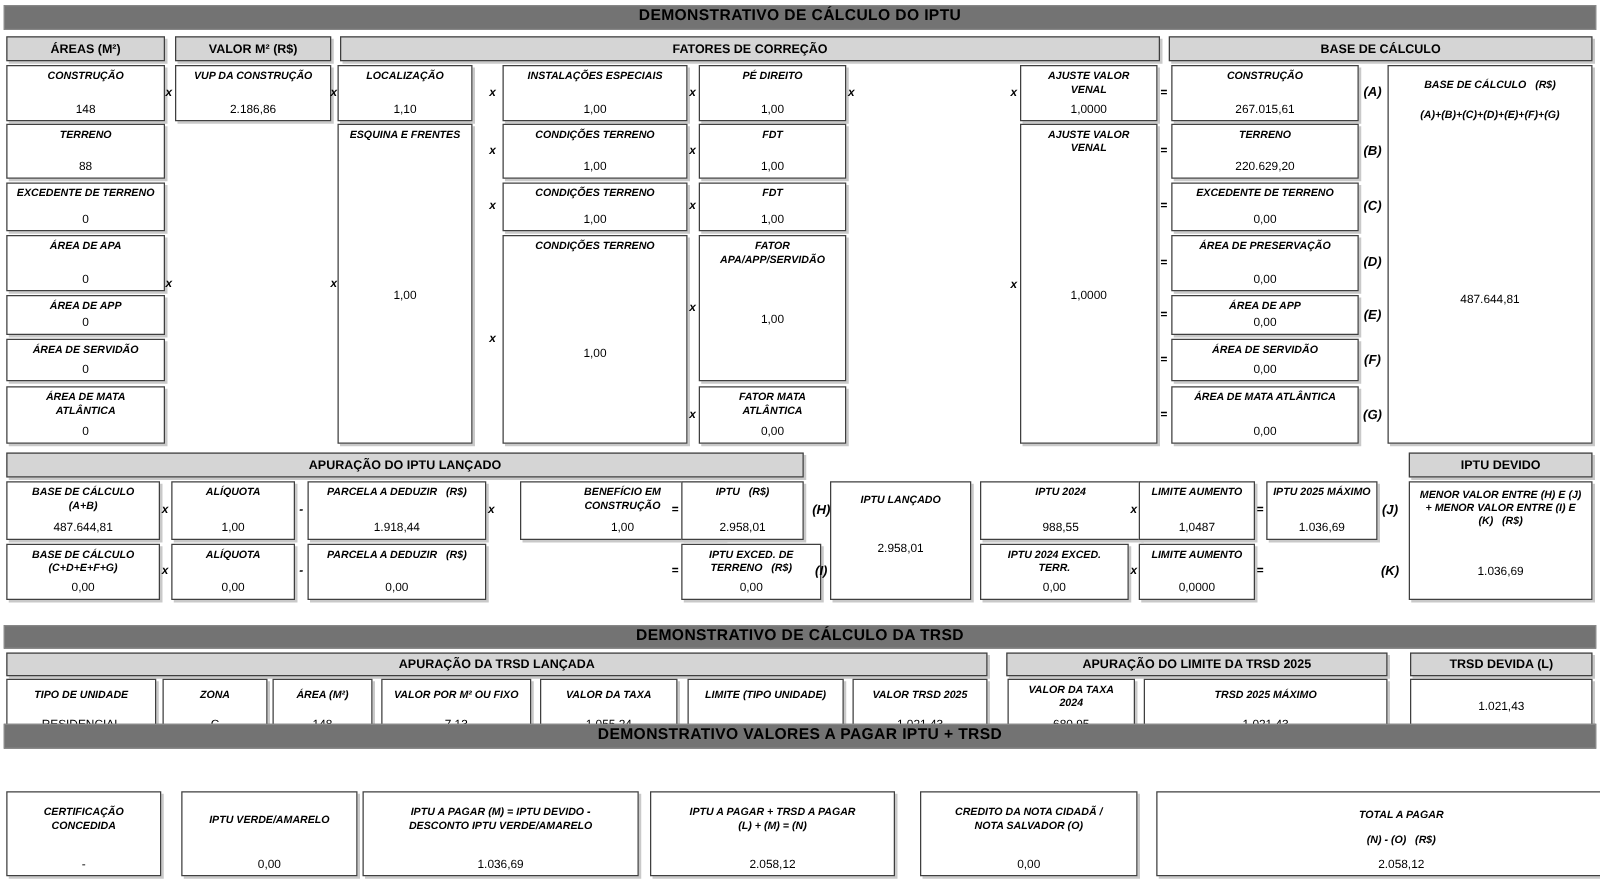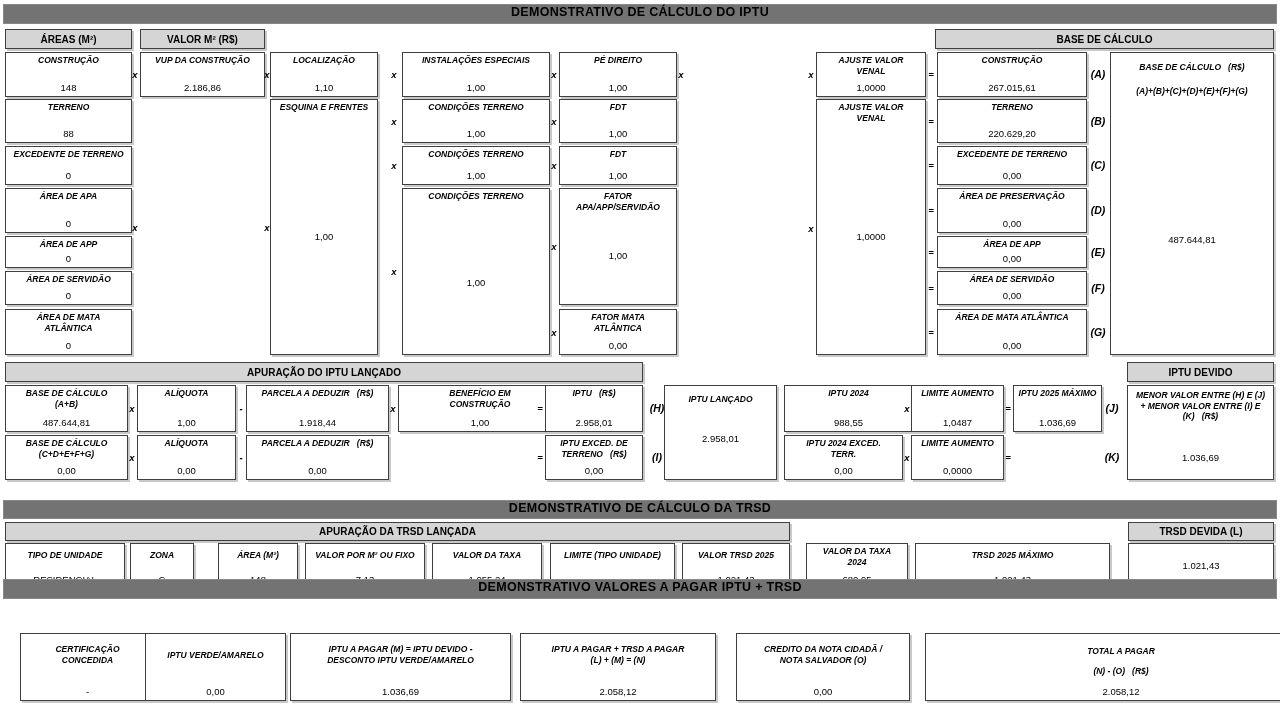--- a/index.html
+++ b/index.html
@@ -32,20 +32,23 @@
   <div class="bar" style="left:3px;top:4px;width:1274px;height:20px">
     <span>DEMONSTRATIVO DE CÁLCULO DO IPTU</span>
   </div>
 
   <div class="sh" style="left:5px;top:29px;width:127px;height:20px">
       <span>ÁREAS (M²)</span>
     </div>
   <div class="sh" style="left:140px;top:29px;width:125px;height:20px">
       <span>VALOR M² (R$)</span>
     </div>
+  <div class="sh" style="left:272px;top:29px;width:656px;height:20px">
+      <span>FATORES DE CORREÇÃO</span>
+    </div>
   <div class="sh" style="left:935px;top:29px;width:339px;height:20px">
       <span>BASE DE CÁLCULO</span>
     </div>
 
   <div class="cell" style="left:5px;top:52px;width:127px;height:45px">
     <div class="lbl">CONSTRUÇÃO</div>
     <div class="val">148</div>
   </div>
   <div class="cell" style="left:5px;top:99px;width:127px;height:44px">
     <div class="lbl">TERRENO</div>
@@ -219,21 +222,21 @@
     <div class="val">487.644,81</div>
   </div>
   <div class="cell" style="left:137px;top:385px;width:99px;height:47px">
     <div class="lbl">ALÍQUOTA</div>
     <div class="val">1,00</div>
   </div>
   <div class="cell" style="left:246px;top:385px;width:143px;height:47px">
     <div class="lbl">PARCELA A DEDUZIR   (R$)</div>
     <div class="val">1.918,44</div>
   </div>
-  <div class="cell" style="left:398px;top:385px;width:164px;height:47px">
+  <div class="cell" style="left:416px;top:385px;width:164px;height:47px">
     <div class="lbl">BENEFÍCIO EM
 CONSTRUÇÃO</div>
     <div class="val">1,00</div>
   </div>
   <div class="cell" style="left:545px;top:385px;width:98px;height:47px">
     <div class="lbl">IPTU   (R$)</div>
     <div class="val">2.958,01</div>
   </div>
 
   <div class="cell" style="left:5px;top:435px;width:123px;height:45px">
@@ -242,21 +245,21 @@
     <div class="val">0,00</div>
   </div>
   <div class="cell" style="left:137px;top:435px;width:99px;height:45px">
     <div class="lbl">ALÍQUOTA</div>
     <div class="val">0,00</div>
   </div>
   <div class="cell" style="left:246px;top:435px;width:143px;height:45px">
     <div class="lbl">PARCELA A DEDUZIR   (R$)</div>
     <div class="val">0,00</div>
   </div>
-  <div class="cell" style="left:545px;top:435px;width:98px;height:45px">
+  <div class="cell" style="left:545px;top:435px;width:112px;height:45px">
     <div class="lbl">IPTU EXCED. DE
 TERRENO   (R$)</div>
     <div class="val">0,00</div>
   </div>
 
   <div class="cell mid" style="left:664px;top:385px;width:113px;height:95px">
     <div class="lbl" style="padding-top:6px">IPTU LANÇADO</div>
     <div class="val" style="top:57%">2.958,01</div>
   </div>
   <div class="cell" style="left:784px;top:385px;width:129px;height:47px">
@@ -303,29 +306,32 @@
   <i class="key" style="left:657px;top:457px">(I)</i>
   <i class="key" style="left:1112px;top:408px">(J)</i>
   <i class="key" style="left:1112px;top:457px">(K)</i>
 
   <div class="bar" style="left:3px;top:500px;width:1274px;height:19px">
     <span>DEMONSTRATIVO DE CÁLCULO DA TRSD</span>
   </div>
   <div class="sh" style="left:5px;top:522px;width:785px;height:19px">
       <span>APURAÇÃO DA TRSD LANÇADA</span>
     </div>
+  <div class="sh" style="left:805px;top:522px;width:305px;height:19px">
+      <span>APURAÇÃO DO LIMITE DA TRSD 2025</span>
+    </div>
   <div class="sh" style="left:1128px;top:522px;width:146px;height:19px">
       <span>TRSD DEVIDA (L)</span>
     </div>
 
   <div class="cell" style="left:5px;top:543px;width:120px;height:46px">
     <div class="lbl" style="padding-top:4px">TIPO DE UNIDADE</div>
     <div class="val">RESIDENCIAL</div>
   </div>
-  <div class="cell" style="left:130px;top:543px;width:64px;height:46px">
+  <div class="cell" style="left:130px;top:543px;width:84px;height:46px">
     <div class="lbl" style="padding-top:4px">ZONA</div>
     <div class="val">C</div>
   </div>
   <div class="cell" style="left:218px;top:543px;width:80px;height:46px">
     <div class="lbl" style="padding-top:4px">ÁREA (M²)</div>
     <div class="val">148</div>
   </div>
   <div class="cell" style="left:305px;top:543px;width:120px;height:46px">
     <div class="lbl" style="padding-top:4px">VALOR POR M² OU FIXO</div>
     <div class="val">7,13</div>
@@ -352,21 +358,21 @@
     <div class="val">1.021,43</div>
   </div>
   <div class="cell vo" style="left:1128px;top:543px;width:146px;height:46px">
     <div class="val">1.021,43</div>
   </div>
 
   <div class="bar" style="left:3px;top:579px;width:1274px;height:20px">
     <span>DEMONSTRATIVO VALORES A PAGAR IPTU + TRSD</span>
   </div>
 
-  <div class="cell b" style="left:20px;top:633px;width:135px;height:68px">
+  <div class="cell b" style="left:5px;top:633px;width:124px;height:68px">
     <div class="lbl">CERTIFICAÇÃO
 CONCEDIDA</div>
     <div class="val">-</div>
   </div>
   <div class="cell b" style="left:145px;top:633px;width:141px;height:68px">
     <div class="lbl" style="padding-top:6px">IPTU VERDE/AMARELO</div>
     <div class="val">0,00</div>
   </div>
   <div class="cell b" style="left:290px;top:633px;width:221px;height:68px">
     <div class="lbl">IPTU A PAGAR (M) = IPTU DEVIDO -

